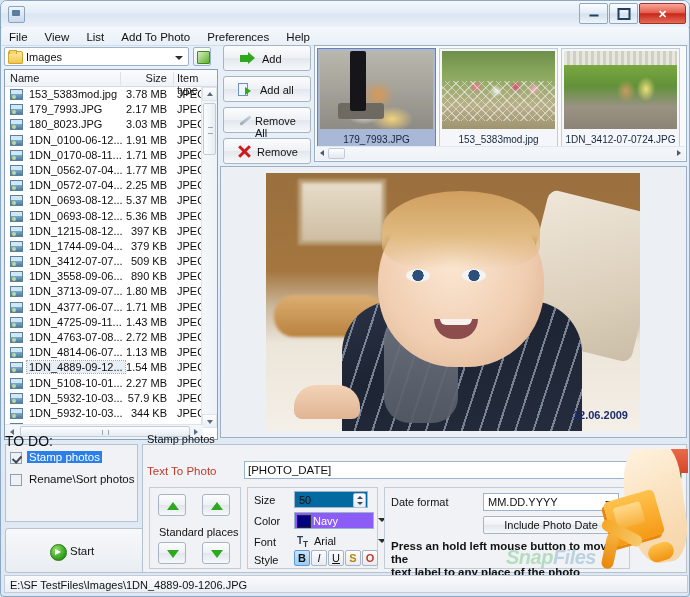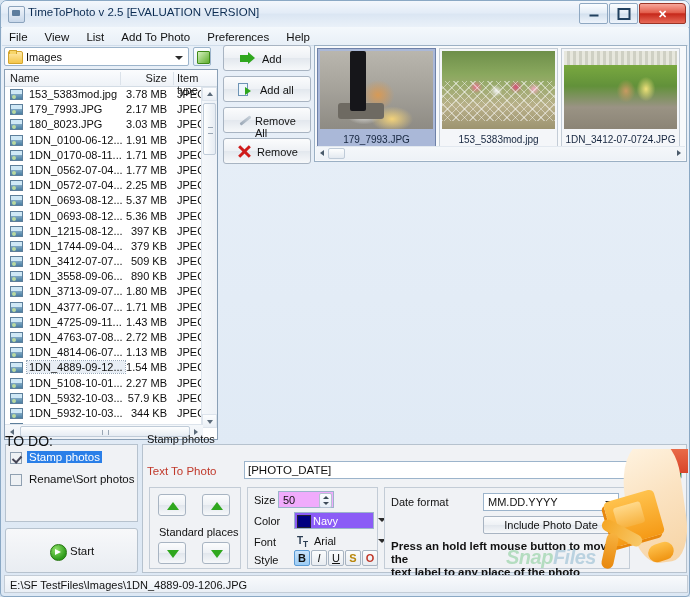--- a/index.html
+++ b/index.html
@@ -325,21 +325,21 @@
     position:absolute;left:0;top:1px;width:12px;height:12px;box-sizing:border-box;
     background:#eef1f4;border:1px solid #8fa0b1;
   }
   .chk.on:after{
     content:"";position:absolute;left:3px;top:1px;width:4px;height:7px;
     border:solid #445;border-width:0 2px 2px 0;transform:rotate(42deg);
   }
   .chk-row .t{position:absolute;left:17px;top:0;padding:0 2px;}
   .chk-row.hl .t{background:#2a7fe8;color:#fff;}
   .startbox{
-    position:absolute;left:4px;top:527px;width:133px;height:45px;box-sizing:border-box;
+    position:absolute;left:4px;top:527px;width:154px;height:45px;box-sizing:border-box;
     background:linear-gradient(180deg,#f7f8fa,#e9edf2);border:1px solid #b6c2ce;border-radius:3px;
   }
   .start-ic{
     position:absolute;left:44px;top:15px;width:15px;height:15px;border-radius:50%;
     background:radial-gradient(circle at 35% 30%,#8fe26a,#2f9b1c 70%);
     border:1px solid #25760f;
   }
   .start-ic:after{
     content:"";position:absolute;left:4px;top:4px;width:0;height:0;
     border-top:3.5px solid transparent;border-bottom:3.5px solid transparent;
@@ -374,22 +374,22 @@
     border:1px solid #a8b4c2;border-radius:3px;
   }
   .arrbtn:after{content:"";position:absolute;left:8px;width:0;height:0;
     border-left:6px solid transparent;border-right:6px solid transparent;}
   .arrbtn.up:after{top:7px;border-bottom:8px solid #2fa71e;}
   .arrbtn.dn:after{top:7px;border-top:8px solid #2fa71e;}
   .places-lbl{position:absolute;left:9px;top:38px;font-size:11px;color:#111;}
   .fmt{left:104px;top:42px;width:131px;height:82px;}
   .fr{position:absolute;left:6px;font-size:11px;color:#111;}
   .spin{
-    position:absolute;left:30px;top:3px;width:56px;height:17px;box-sizing:border-box;
-    background:#f0abfc;border:1px solid #9cb4cb;
+    position:absolute;left:46px;top:3px;width:74px;height:17px;box-sizing:border-box;
+    background:#0369a1;border:1px solid #9cb4cb;
   }
   .spin .v{position:absolute;left:4px;top:2px;font-size:11px;color:#111;}
   .spin .btns{position:absolute;right:1px;top:1px;width:13px;height:15px;
     background:linear-gradient(180deg,#fbfdff,#e6eef7);border:1px solid #b4c3d2;box-sizing:border-box;border-radius:2px;}
   .spin .btns:before,.spin .btns:after{content:"";position:absolute;left:3px;width:0;height:0;
     border-left:3px solid transparent;border-right:3px solid transparent;}
   .spin .btns:before{top:2px;border-bottom:3px solid #3c4a58;}
   .spin .btns:after{bottom:2px;border-top:3px solid #3c4a58;}
   .cbox{
     position:absolute;left:46px;width:80px;height:17px;box-sizing:border-box;
@@ -465,21 +465,20 @@
   }
   .statusbar .p{position:absolute;left:5px;top:3px;font-size:11px;color:#111;}
 </style>
 </head>
 <body>
 
 <div class="window">
 
   <div class="titlebar">
     <div class="title-icon"></div>
-    <div class="title-text">TimeToPhoto v 2.5 [EVALUATION VERSION]</div>
     <div class="wbtns">
       <div class="wbtn">
           <i>
             <span class="min-g"></span>
           </i>
         </div>
       <div class="wbtn">
           <i>
             <span class="max-g"></span>
           </i>
@@ -708,20 +707,36 @@
         <div class="cap">1DN_3412-07-0724.JPG</div>
       </div>
     </div>
     <div class="ts-sb">
       <span class="l"></span>
       <div class="ts-thumb"></div>
       <span class="r"></span>
     </div>
   </div>
 
+  <div class="preview">
+    <div class="photo">
+      <div class="ph-pic"></div>
+      <div class="ph-pillow"></div>
+      <div class="ph-toy"></div>
+      <div class="ph-body"></div>
+      <div class="ph-sleeve"></div>
+      <div class="ph-head"></div>
+      <div class="ph-hair"></div>
+      <div class="ph-eye l"></div>
+      <div class="ph-eye r"></div>
+      <div class="ph-mouth"></div>
+      <div class="ph-hand"></div>
+      <div class="datestamp">12.06.2009</div>
+    </div>
+  </div>
 
   <div class="todo">
     <div class="todo-lbl">TO DO:</div>
     <div class="chk-row hl">
       <span class="chk on"></span>
       <span class="t">Stamp photos</span>
     </div>
     <div class="chk-row">
       <span class="chk"></span>
       <span class="t">Rename\Sort photos</span>

